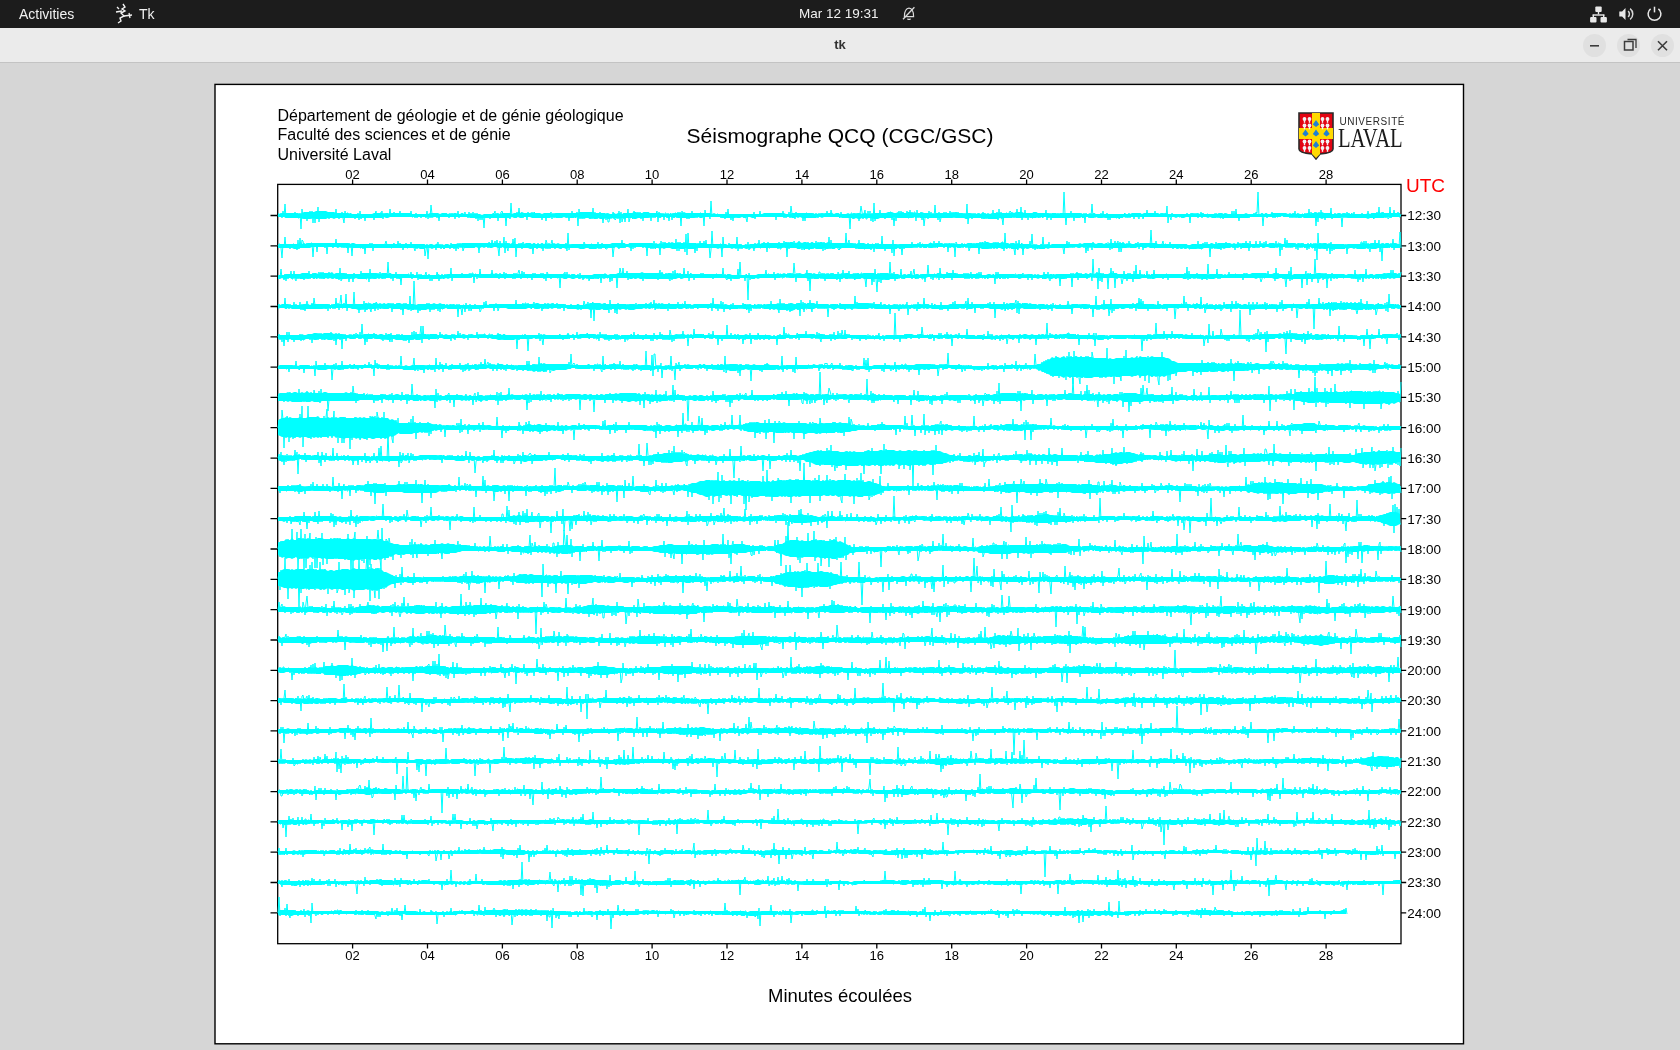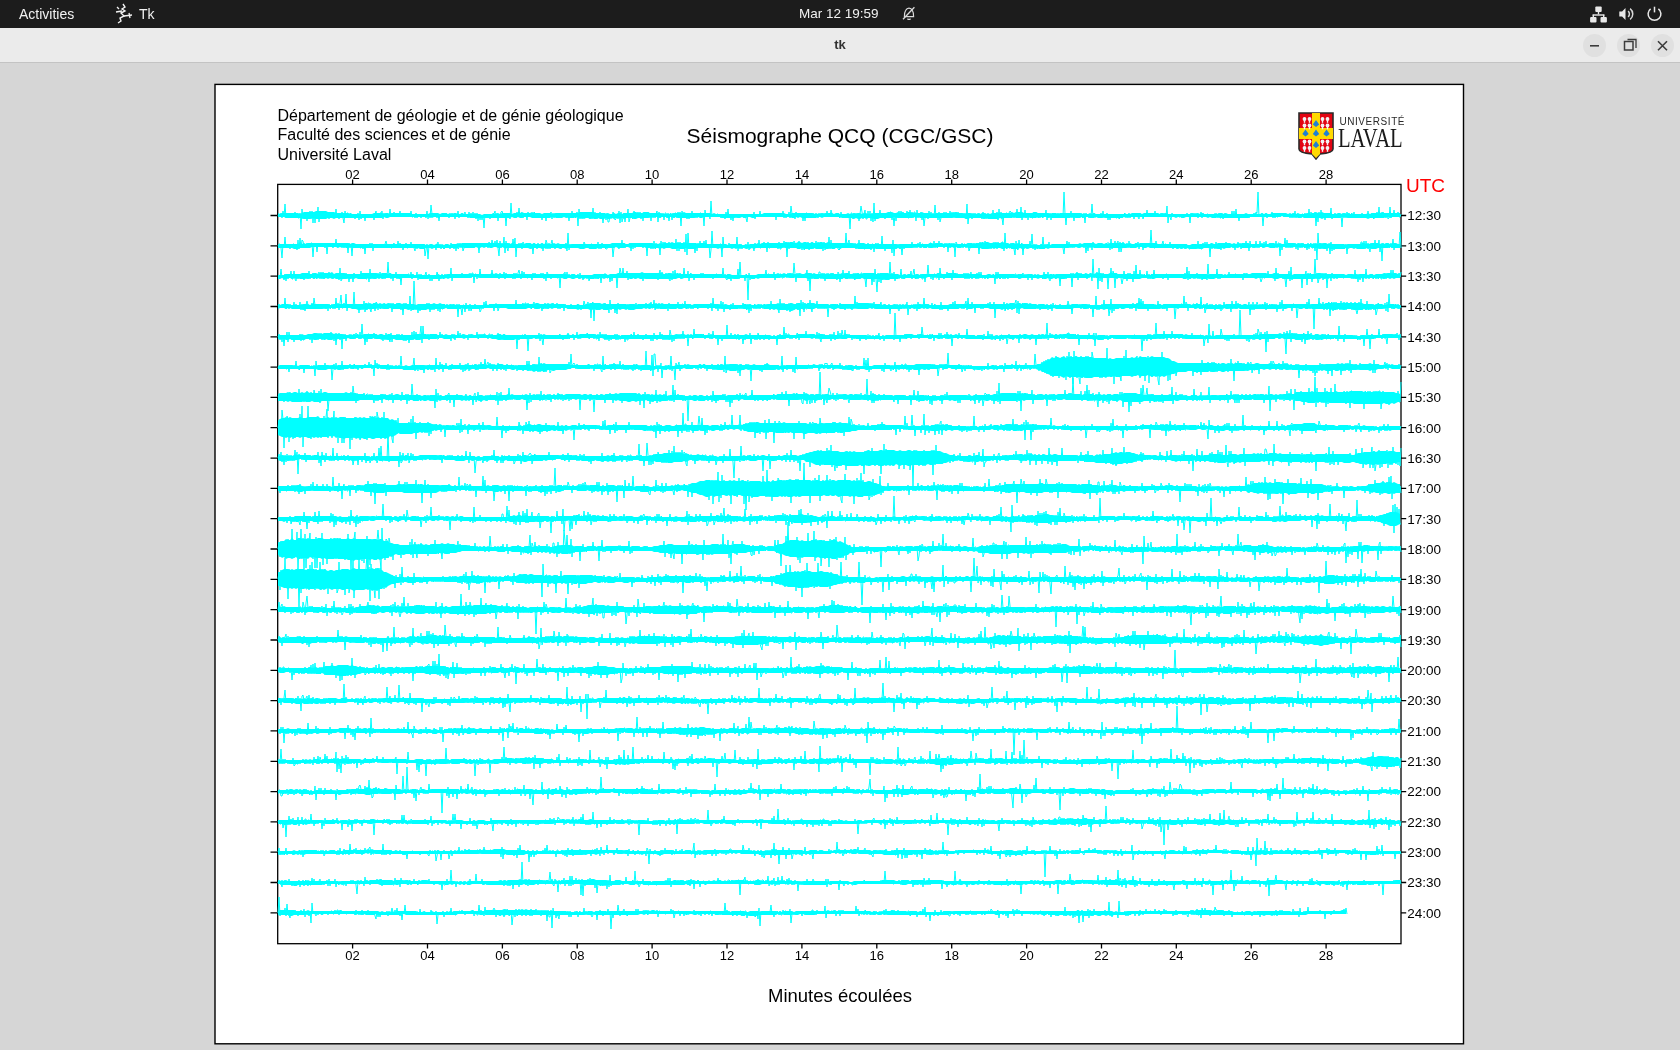--- a/index.html
+++ b/index.html
@@ -119,21 +119,21 @@
 <path d="M278 792l1 -2l1 0l1 6l1 0l1 -3l1 0l1 -3l1 4l1 -5l1 6l1 -5l1 4l1 -4l1 4l1 -4l1 5l1 -5l1 4l1 -5l1 4l1 -3l1 4l1 -4l1 6l1 -2l1 -5l1 4l1 -4l1 4l1 -3l1 4l1 1l1 -5l1 5l1 -4l1 3l1 -8l1 14l1 -10l1 4l1 -6l1 6l1 -6l1 6l1 -4l1 5l1 -7l1 6l1 -3l1 3l1 -3l1 2l1 -4l1 5l1 -4l1 4l1 -4l1 10l1 -11l1 2l1 4l1 -5l1 4l1 -3l1 -1l1 4l1 -4l1 4l1 -5l1 1l1 3l1 -4l1 6l1 -6l1 5l1 -5l1 5l1 0l1 -6l1 5l1 -7l1 -1l1 4l1 4l1 -3l1 3l1 -7l1 8l1 -7l1 7l1 -14l1 14l1 -5l1 9l1 -1l1 -9l1 6l1 -7l1 6l1 -4l1 -1l1 6l1 -5l1 5l1 -5l1 4l1 -5l1 5l1 1l1 -5l1 5l1 -5l1 5l1 -5l1 4l1 -3l1 10l1 -15l1 8l1 -3l1 -1l1 5l1 -4l1 4l1 -18l1 17l1 -4l1 5l1 -27l1 23l1 3l1 -3l1 0l1 4l1 -4l1 8l1 -9l1 12l1 -11l1 0l1 5l1 -6l1 -2l1 6l1 -3l1 3l1 -3l1 4l1 -4l1 4l1 -10l1 9l1 -4l1 4l1 -3l1 3l1 -4l1 4l1 -1l1 1l1 -4l1 4l1 -4l1 24l1 -24l1 4l1 -4l1 3l1 4l1 -9l1 11l1 -9l1 4l1 -3l1 7l1 -8l1 5l1 -5l1 10l1 -10l1 5l1 -1l1 -7l1 7l1 -4l1 4l1 -4l1 0l1 4l1 -9l1 9l1 0l1 -4l1 -2l1 8l1 -5l1 -1l1 7l1 -6l1 3l1 1l1 -5l1 5l1 -4l1 4l1 -5l1 8l1 -7l1 4l1 -4l1 4l1 -3l1 3l1 -4l1 4l1 -5l1 5l1 -4l1 3l1 -4l1 7l1 -6l1 4l1 -4l1 -1l1 5l1 -6l1 6l1 -4l1 4l1 -5l1 5l1 0l1 -4l1 0l1 4l1 -7l1 7l1 -5l1 0l1 4l1 -4l1 7l1 -7l1 5l1 -9l1 11l1 -2l1 -5l1 5l1 -4l1 9l1 -10l1 5l1 11l1 -15l1 4l1 -5l1 5l1 -4l1 4l1 -4l1 4l1 -12l1 13l1 -5l1 3l1 -3l1 0l1 9l1 -11l1 6l1 -4l1 3l1 2l1 -6l1 5l1 -6l1 5l1 -3l1 3l1 -7l1 4l1 7l1 -7l1 5l1 -5l1 8l1 -11l1 7l1 -5l1 6l1 -5l1 5l1 -6l1 4l1 -4l1 6l1 -6l1 5l1 -4l1 4l1 -4l1 4l1 -4l1 4l1 -5l1 5l1 -7l1 2l1 5l1 -5l1 0l1 4l1 0l1 -4l1 1l1 5l1 -5l1 4l1 -5l1 3l1 -15l1 15l1 -4l1 1l1 3l1 -3l1 4l1 -4l1 4l1 -4l1 3l1 -2l1 2l1 -4l1 5l1 -4l1 4l1 -4l1 7l1 -7l1 4l1 -4l1 5l1 -4l1 3l1 1l1 -4l1 3l1 -4l1 5l1 -5l1 5l1 0l1 -5l1 5l1 -5l1 -1l1 1l1 4l1 -4l1 5l1 -8l1 8l1 -6l1 6l1 -5l1 5l1 -4l1 4l1 -5l1 5l1 -6l1 5l1 -3l1 4l1 -4l1 4l1 0l1 -10l1 9l1 0l1 -4l1 5l1 -5l1 4l1 -4l1 4l1 -4l1 5l1 -5l1 4l1 -4l1 4l1 -4l1 4l1 -3l1 3l1 -3l1 4l1 -6l1 5l1 -3l1 5l1 -5l1 4l1 -7l1 7l1 -5l1 4l1 -4l1 8l1 -7l1 3l1 -4l1 4l1 -3l1 4l1 -4l1 4l1 -4l1 3l1 1l1 -4l1 3l1 -3l1 4l1 -4l1 3l1 -3l1 7l1 -6l1 4l1 -5l1 4l1 -10l1 10l1 -4l1 4l1 -4l1 6l1 -5l1 3l1 -3l1 -1l1 6l1 -8l1 6l1 -4l1 0l1 5l1 -5l1 4l1 -3l1 4l1 -6l1 5l1 -3l1 3l1 -5l1 5l1 1l1 -5l1 4l1 -5l1 5l1 -3l1 -1l1 3l1 -5l1 5l1 -10l1 10l1 -5l1 5l1 -3l1 3l1 -3l1 4l1 -9l1 15l1 -10l1 4l1 -5l1 4l1 -3l1 4l1 -4l1 7l1 -7l1 4l1 -4l1 3l1 0l1 -4l1 0l1 5l1 -5l1 4l1 -4l1 5l1 -10l1 9l1 -4l1 4l1 -4l1 5l1 0l1 -5l1 6l1 -5l1 3l1 -3l1 5l1 -5l1 4l1 -5l1 5l1 -5l1 4l1 -4l1 6l1 -6l1 4l1 1l1 -5l1 7l1 -7l1 4l1 0l1 -4l1 1l1 2l1 -3l1 4l1 -4l1 1l1 2l1 1l1 -4l1 5l1 -1l1 -4l1 4l1 0l1 -3l1 3l1 -4l1 5l1 -5l1 5l1 -5l1 7l1 -7l1 -2l1 6l1 -7l1 7l1 -4l1 4l1 -4l1 4l1 -4l1 5l1 -6l1 4l1 1l1 -7l1 7l1 -6l1 5l1 -3l1 4l1 -4l1 4l1 -3l1 4l1 -5l1 5l1 -5l1 1l1 4l1 0l1 -5l1 4l1 -3l1 3l1 -4l1 4l1 -6l1 -8l1 15l1 -5l1 7l1 -6l1 3l1 -3l1 4l1 -4l1 3l1 -3l1 4l1 -3l1 3l1 -8l1 16l1 -12l1 8l1 -8l1 3l1 1l1 -4l1 4l1 -5l1 8l1 -8l1 5l1 -9l1 12l1 -9l1 6l1 -5l1 8l1 -12l1 9l1 -5l1 6l1 -5l1 4l1 -1l1 -3l1 -3l1 -1l1 8l1 -4l1 5l1 -6l1 5l1 1l1 -6l1 5l1 -4l1 4l1 -5l1 5l1 -5l1 4l1 -5l1 6l1 -4l1 4l1 -5l1 0l1 9l1 -4l1 -5l1 5l1 -4l1 4l1 -3l1 -1l1 6l1 -7l1 5l1 4l1 -9l1 8l1 0l1 -3l1 -7l1 6l1 -2l1 4l1 -5l1 4l1 0l1 -5l1 5l1 -4l1 4l1 -4l1 -1l1 1l1 4l1 -4l1 0l1 11l1 -10l1 4l1 -5l1 5l1 -2l1 -4l1 7l1 -6l1 7l1 -7l1 3l1 -6l1 6l1 -19l1 19l1 -4l1 0l1 5l1 -5l1 4l1 -6l1 7l1 -8l1 8l1 -8l1 7l1 -4l1 0l1 4l1 -3l1 4l1 -5l1 5l1 -5l1 5l1 -4l1 -2l1 5l1 1l1 -5l1 4l1 0l1 -4l1 4l1 -5l1 10l1 10l1 -20l1 5l1 -6l1 6l1 -4l1 5l1 -10l1 6l1 13l1 -14l1 5l1 -5l1 8l1 -2l1 -6l1 4l1 -4l1 4l1 -4l1 4l1 -8l1 8l1 -15l1 15l1 -4l1 4l1 -4l1 4l1 -4l1 5l1 -4l1 4l1 -5l1 4l1 -3l1 3l1 -6l1 6l1 -3l1 4l1 -5l1 4l1 -3l1 5l1 -6l1 4l1 17l1 -20l1 0l1 6l1 -9l1 7l1 -1l1 -4l1 4l1 -4l1 4l1 -4l1 4l1 -5l1 5l1 -4l1 4l1 -4l1 4l1 -4l1 7l1 -7l1 4l1 -3l1 3l1 -3l1 -1l1 0l1 5l1 -6l1 5l1 -5l1 6l1 -4l1 3l1 -3l1 6l1 -7l1 5l1 -5l1 4l1 -3l1 5l1 -1l1 -5l1 10l1 -9l1 4l1 -3l1 3l1 -4l1 6l1 -6l1 4l1 2l1 -5l1 3l1 -3l1 2l1 -3l1 4l1 -4l1 4l1 -3l1 3l1 -3l1 3l1 -3l1 3l1 -4l1 4l1 -5l1 5l1 -6l1 6l1 -4l1 6l1 -5l1 2l1 -3l1 4l1 -4l1 3l1 -4l1 5l1 -4l1 3l1 4l1 -3l1 -1l1 -3l1 5l1 -1l1 -6l1 6l1 -5l1 4l1 -4l1 7l1 -7l1 8l1 -8l1 0l1 4l1 -7l1 11l1 -7l1 6l1 -6l1 4l1 -12l1 8l1 4l1 0l1 -6l1 6l1 -6l1 2l1 4l1 -4l1 -6l1 1l1 4l1 4l1 -3l1 4l1 -5l1 4l1 -3l1 4l1 -5l1 5l1 -4l1 5l1 -5l1 5l1 -5l1 6l1 -6l1 4l1 -4l1 3l1 3l1 -7l1 5l1 -5l1 5l1 -4l1 3l1 -3l1 3l1 -3l1 3l1 -4l1 4l1 0l1 0l1 -4l1 4l1 -4l1 4l1 -3l1 3l1 -3l1 2l1 -3l1 5l1 -4l1 3l1 -3l1 3l1 -11l1 12l1 -5l1 3l1 -3l1 4l1 -3l1 5l1 -5l1 2l1 1l1 -4l1 4l1 -4l1 4l1 -4l1 4l1 -4l1 4l1 -4l1 4l1 -4l1 8l1 -7l1 3l1 -3l1 4l1 -4l1 3l1 -3l1 4l1 -5l1 0l1 4l1 -3l1 3l1 -3l1 10l1 -11l1 12l1 -13l1 8l1 -6l1 3l1 -5l1 5l1 -9l1 10l1 -4l1 9l1 -9l1 4l1 -16l1 16l1 -6l1 5l1 -4l1 5l1 -4l1 3l1 -4l1 6l1 -5l1 4l1 -7l1 6l1 2l1 -5l1 4l1 -7l1 7l1 -4l1 8l1 -9l1 4l1 -4l1 1l1 4l1 -7l1 7l1 -6l1 6l1 -10l1 11l1 -6l1 5l1 -8l1 7l1 -3l1 -1l1 6l1 -5l1 3l1 0l1 -5l1 6l1 -5l1 5l1 -4l1 3l1 -3l1 5l1 -5l1 6l1 -5l1 2l1 1l1 -4l1 6l1 -5l1 3l1 -3l1 3l1 -4l1 4l1 1l1 -4l1 3l1 -1l1 -3l1 3l1 -3l1 4l1 -5l1 5l1 0l1 -6l1 5l1 -3l1 6l1 -5l1 3l1 -8l1 8l1 -4l1 4l1 -4l1 11l1 -12l1 1l1 3l1 -3l1 4l1 -3l1 3l1 -4l1 4l1 -4l1 5l1 -6l1 5l1 -7l1 6l1 -4l1 4l1 -4l1 5l1 -4l1 4l1 -7l1 8l1 -5l1 4l1 -4l1 4l1 0l1 -5l1 6l1 -5l1 4l1 -4"></path>
 <path d="M278 822l1 -2l1 4l1 0l1 -4l1 8l1 -4l1 -4l1 17l1 -17l1 5l1 -9l1 8l1 -5l1 5l1 -6l1 7l1 -4l1 3l1 0l1 -7l1 9l1 -6l1 4l1 -7l1 8l1 -1l1 -5l1 0l1 5l1 -4l1 0l1 3l1 -9l1 10l1 -4l1 6l1 -5l1 2l1 -3l1 4l1 -4l1 3l1 -3l1 9l1 -9l1 6l1 -8l1 6l1 -3l1 3l1 -4l1 4l1 -3l1 3l1 -5l1 5l1 -3l1 2l1 -5l1 6l1 -3l1 2l1 -3l1 10l1 -10l1 4l1 -3l1 3l1 -4l1 7l1 -8l1 6l1 -5l1 11l1 -11l1 4l1 -5l1 5l1 -5l1 4l1 -3l1 4l1 -4l1 6l1 -6l1 0l1 0l1 3l1 -3l1 4l1 -4l1 4l1 -5l1 4l1 -3l1 15l1 -15l1 3l1 -3l1 0l1 3l1 -3l1 3l1 -3l1 4l1 -5l1 1l1 3l1 -4l1 5l1 -5l1 6l1 -5l1 4l1 -4l1 3l1 -3l1 3l1 1l1 -4l1 4l1 -3l1 2l1 -8l1 9l1 -9l1 8l1 -3l1 4l1 0l1 -4l1 4l1 -5l1 1l1 4l1 -3l1 3l1 -4l1 3l1 1l1 -4l1 4l1 -3l1 3l1 -3l1 3l1 -5l1 4l1 -2l1 4l1 -5l1 3l1 -7l1 10l1 -6l1 4l1 -4l1 3l1 -3l1 5l1 -5l1 3l1 -2l1 2l1 -3l1 3l1 -3l1 3l1 -2l1 3l1 -4l1 6l1 -6l1 4l1 -10l1 10l1 -10l1 9l1 1l1 -4l1 4l1 -4l1 9l1 -8l1 3l1 -3l1 2l1 -2l1 4l1 -4l1 3l1 -6l1 6l1 -3l1 5l1 -6l1 6l1 -5l1 8l1 -5l1 -3l1 3l1 -4l1 3l1 -3l1 4l1 1l1 -4l1 4l1 -1l1 -3l1 3l1 -6l1 6l1 7l1 -11l1 3l1 -3l1 4l1 0l1 -4l1 4l1 -4l1 5l1 -5l1 3l1 -2l1 3l1 -4l1 6l1 -6l1 3l1 -4l1 6l1 -5l1 4l1 -4l1 7l1 -7l1 3l1 0l1 -3l1 4l1 -4l1 5l1 -1l1 -4l1 4l1 -4l1 6l1 -6l1 3l1 -3l1 3l1 -3l1 4l1 -4l1 5l1 -5l1 5l1 -5l1 4l1 -3l1 3l1 -4l1 3l1 -3l1 0l1 3l1 -3l1 3l1 -5l1 5l1 -4l1 5l1 -6l1 7l1 -5l1 3l1 -6l1 2l1 0l1 4l1 -3l1 -1l1 6l1 -5l1 4l1 -5l1 4l1 -4l1 5l1 -4l1 3l1 -6l1 9l1 -6l1 3l1 -3l1 4l1 -5l1 4l1 -6l1 7l1 -10l1 10l1 -4l1 5l1 -5l1 5l1 -5l1 4l1 -5l1 5l1 -12l1 12l1 0l1 -4l1 8l1 -8l1 4l1 -4l1 7l1 -7l1 4l1 -3l1 3l1 -4l1 5l1 -5l1 4l1 -7l1 7l1 -3l1 2l1 -4l1 4l1 -3l1 4l1 -4l1 3l1 -3l1 4l1 -5l1 4l1 -2l1 2l1 -3l1 3l1 -4l1 6l1 -6l1 5l1 -4l1 3l1 -3l1 4l1 -4l1 4l1 -3l1 14l1 -15l1 3l1 -2l1 3l1 -4l1 4l1 -4l1 4l1 -6l1 6l1 -3l1 3l1 -3l1 4l1 -4l1 4l1 -5l1 5l1 -4l1 -1l1 6l1 -5l1 3l1 -3l1 3l1 -3l1 5l1 -6l1 4l1 -6l1 7l1 -5l1 4l1 -4l1 5l1 -6l1 1l1 14l1 -15l1 4l1 -5l1 6l1 -5l1 5l1 -4l1 3l1 1l1 -4l1 4l1 -4l1 4l1 -6l1 6l1 -5l1 4l1 -5l1 1l1 5l1 -5l1 5l1 -4l1 3l1 -3l1 3l1 -3l1 4l1 -4l1 3l1 -13l1 14l1 -3l1 5l1 -2l1 -3l1 2l1 -2l1 3l1 -4l1 4l1 -4l1 3l1 1l1 -5l1 4l1 -7l1 7l1 -3l1 3l1 -2l1 3l1 -4l1 4l1 -4l1 5l1 -5l1 6l1 -6l1 3l1 -4l1 4l1 0l1 -3l1 3l1 0l1 -3l1 3l1 -3l1 3l1 -3l1 3l1 -3l1 3l1 -3l1 4l1 -4l1 3l1 -4l1 7l1 -6l1 3l1 -4l1 10l1 -9l1 3l1 -3l1 3l1 -3l1 3l1 -3l1 4l1 -3l1 3l1 -6l1 6l1 -8l1 8l1 -4l1 4l1 -15l1 14l1 -2l1 3l1 -4l1 4l1 -5l1 6l1 -4l1 3l1 -6l1 6l1 -4l1 4l1 0l1 -4l1 6l1 -6l1 3l1 -3l1 4l1 -4l1 4l1 -5l1 0l1 6l1 -5l1 4l1 -4l1 7l1 -7l1 4l1 -3l1 4l1 -4l1 6l1 -7l1 5l1 -5l1 5l1 -5l1 6l1 -6l1 0l1 6l1 -7l1 0l1 5l1 -3l1 3l1 -4l1 6l1 -5l1 5l1 -6l1 4l1 -3l1 0l1 3l1 -3l1 3l1 -5l1 5l1 -4l1 4l1 -3l1 3l1 -3l1 3l1 -3l1 3l1 -3l1 3l1 -3l1 3l1 -3l1 3l1 -5l1 5l1 -3l1 13l1 -13l1 2l1 -3l1 4l1 -3l1 3l1 -4l1 1l1 2l1 -3l1 3l1 -3l1 1l1 4l1 -6l1 -1l1 5l1 -3l1 3l1 -3l1 3l1 -3l1 5l1 -5l1 3l1 -4l1 10l1 -9l1 5l1 -5l1 3l1 -5l1 6l1 -5l1 7l1 -6l1 0l1 4l1 -7l1 4l1 3l1 -4l1 4l1 -4l1 4l1 1l1 -4l1 3l1 -4l1 4l1 -4l1 3l1 -3l1 3l1 -2l1 3l1 -5l1 5l1 -4l1 3l1 -3l1 3l1 -3l1 -1l1 4l1 -3l1 4l1 -4l1 3l1 -3l1 0l1 6l1 -11l1 9l1 -4l1 3l1 -3l1 3l1 -10l1 11l1 -4l1 3l1 -3l1 3l1 -5l1 5l1 -3l1 4l1 -4l1 15l1 -15l1 4l1 -6l1 7l1 -6l1 6l1 -6l1 5l1 -3l1 6l1 -7l1 -1l1 5l1 0l1 -4l1 3l1 -3l1 4l1 -7l1 7l1 -4l1 5l1 -1l1 -3l1 3l1 -4l1 5l1 -5l1 4l1 2l1 -8l1 6l1 -4l1 7l1 -8l1 7l1 -6l1 0l1 4l1 -4l1 4l1 -4l1 4l1 -4l1 4l1 -3l1 0l1 3l1 -3l1 3l1 7l1 -11l1 4l1 -6l1 6l1 -4l1 3l1 -3l1 4l1 -3l1 0l1 3l1 -3l1 2l1 -3l1 6l1 -5l1 3l1 -3l1 -1l1 4l1 -4l1 4l1 -6l1 5l1 -2l1 3l1 2l1 -6l1 5l1 -4l1 5l1 -6l1 7l1 -10l1 3l1 4l1 -4l1 4l1 -3l1 -1l1 5l1 -5l1 5l1 -6l1 5l1 -4l1 4l1 -4l1 4l1 -5l1 5l1 -4l1 5l1 -5l1 5l1 -7l1 6l1 0l1 -4l1 -3l1 0l1 8l1 -7l1 7l1 -7l1 7l1 -6l1 5l1 -5l1 5l1 -6l1 2l1 4l1 0l1 -4l1 6l1 -7l1 5l1 -6l1 9l1 -7l1 6l1 -1l1 -10l1 4l1 6l1 -7l1 6l1 -5l1 8l1 -7l1 12l1 -13l1 5l1 -7l1 7l1 -4l1 4l1 -4l1 4l1 3l1 -8l1 4l1 0l1 -3l1 4l1 -18l1 17l1 -3l1 3l1 -4l1 5l1 -1l1 -4l1 4l1 -4l1 5l1 -4l1 0l1 3l1 0l1 -6l1 6l1 -6l1 6l1 -3l1 4l1 -6l1 5l1 -4l1 6l1 -5l1 3l1 -5l1 5l1 -2l1 2l1 -3l1 3l1 -3l1 4l1 -4l1 9l1 -3l1 -5l1 3l1 -4l1 3l1 1l1 -7l1 6l1 -4l1 5l1 -6l1 7l1 -4l1 5l1 -6l1 -1l1 8l1 -10l1 15l1 -7l1 -5l1 25l1 -25l1 4l1 -4l1 10l1 -6l1 -5l1 6l1 -5l1 5l1 -5l1 4l1 -4l1 4l1 -6l1 2l1 5l1 -5l1 7l1 -7l1 4l1 -5l1 5l1 0l1 -7l1 6l1 -2l1 3l1 -4l1 4l1 -3l1 -3l1 6l1 -5l1 6l1 -6l1 4l1 -3l1 0l1 4l1 -6l1 8l1 -7l1 5l1 -5l1 5l1 -10l1 10l1 -4l1 4l1 -5l1 6l1 -5l1 5l1 -5l1 6l1 -13l1 12l1 -5l1 4l1 -14l1 14l1 -3l1 3l1 -4l1 -4l1 8l1 -4l1 4l1 -4l1 0l1 5l1 2l1 -7l1 7l1 -7l1 0l1 4l1 -7l1 7l1 -4l1 3l1 -5l1 5l1 -3l1 6l1 -6l1 4l1 -4l1 4l1 -4l1 4l1 -5l1 5l1 -5l1 6l1 -5l1 0l1 6l1 -7l1 4l1 -4l1 4l1 0l1 -9l1 11l1 -5l1 3l1 -3l1 3l1 -6l1 7l1 -5l1 4l1 0l1 -3l1 6l1 -6l1 3l1 -3l1 3l1 -3l1 3l1 -3l1 3l1 -3l1 4l1 -4l1 3l1 -3l1 7l1 -6l1 5l1 -14l1 12l1 -4l1 3l1 -3l1 3l1 -3l1 6l1 -6l1 3l1 -5l1 5l1 -3l1 4l1 -6l1 6l1 -12l1 12l1 -4l1 3l1 -3l1 3l1 -5l1 1l1 4l1 0l1 1l1 -4l1 3l1 -5l1 5l1 -3l1 4l1 -4l1 4l1 -10l1 12l1 -6l1 4l1 -4l1 4l1 -3l1 0l1 2l1 -4l1 1l1 4l1 -4l1 5l1 -5l1 3l1 -2l1 3l1 -3l1 3l1 -5l1 5l1 -4l1 1l1 3l1 -3l1 3l1 -3l1 3l1 -4l1 5l1 -6l1 5l1 0l1 1l1 -5l1 4l1 -14l1 18l1 -8l1 5l1 -6l1 10l1 -11l1 9l1 -7l1 4l1 -5l1 5l1 -6l1 7l1 -5l1 4l1 0l1 -7l1 8l1 -5l1 10l1 -11l1 8l1 -7l1 5l1 -5l1 6l1 -5l1 2l1 1l1 -4l1 6l1 -5"></path>
 <path d="M278 852l1 -4l1 7l1 -4l1 3l1 -3l1 4l1 -1l1 -6l1 7l1 -4l1 3l1 -3l1 3l1 -3l1 4l1 -4l1 3l1 -3l1 3l1 -3l1 0l1 -1l1 5l1 -5l1 7l1 -6l1 2l1 -2l1 3l1 -3l1 2l1 -3l1 4l1 -3l1 2l1 -2l1 2l1 -3l1 4l1 -3l1 0l1 3l1 -4l1 4l1 -4l1 6l1 -2l1 -4l1 4l1 -3l1 3l1 -3l1 3l1 -3l1 3l1 -4l1 3l1 -2l1 4l1 -5l1 5l1 -7l1 6l1 -3l1 4l1 -6l1 5l1 0l1 -3l1 -1l1 5l1 -11l1 9l1 -3l1 4l1 -5l1 4l1 -5l1 6l1 -3l1 2l1 -3l1 0l1 5l1 -5l1 3l1 -5l1 5l1 -2l1 2l1 -5l1 -1l1 8l1 -5l1 4l1 0l1 -4l1 4l1 -4l1 3l1 -3l1 4l1 -3l1 4l1 -11l1 11l1 -5l1 5l1 -4l1 3l1 -3l1 4l1 -5l1 4l1 -3l1 3l1 -3l1 0l1 3l1 -3l1 3l1 -4l1 4l1 -3l1 4l1 -4l1 4l1 -3l1 7l1 -8l1 3l1 -3l1 3l1 -3l1 0l1 2l1 -2l1 3l1 -3l1 3l1 -3l1 4l1 -4l1 3l1 -3l1 3l1 -3l1 3l1 -3l1 4l1 1l1 -6l1 4l1 -3l1 0l1 3l1 -4l1 11l1 -5l1 -6l1 4l1 -3l1 9l1 -9l1 2l1 -3l1 4l1 -3l1 3l1 -3l1 8l1 -5l1 -4l1 6l1 -5l1 2l1 -3l1 4l1 -3l1 3l1 -7l1 7l1 -3l1 3l1 -3l1 2l1 -4l1 4l1 -3l1 4l1 -5l1 5l1 -4l1 4l1 -4l1 4l1 -4l1 3l1 -3l1 0l1 4l1 -5l1 5l1 -4l1 4l1 -7l1 6l1 -3l1 3l1 -3l1 4l1 -4l1 0l1 4l1 -4l1 4l1 -5l1 4l1 -4l1 5l1 -4l1 -1l1 8l1 -10l1 12l1 -9l1 4l1 -3l1 4l1 -5l1 5l1 -4l1 -1l1 4l1 -3l1 5l1 -5l1 -1l1 8l1 -10l1 7l1 -10l1 9l1 -4l1 5l1 -5l1 4l1 -3l1 3l1 -4l1 12l1 -11l1 6l1 -3l1 -4l1 7l1 -5l1 3l1 -5l1 4l1 -3l1 3l1 -3l1 3l1 -4l1 4l1 -6l1 6l1 -9l1 8l1 -2l1 3l1 -3l1 3l1 -4l1 4l1 -3l1 6l1 -7l1 0l1 4l1 -3l1 3l1 -4l1 5l1 -5l1 6l1 -6l1 7l1 -9l1 7l1 -4l1 4l1 -6l1 7l1 -5l1 3l1 -4l1 4l1 -3l1 4l1 -6l1 5l1 -4l1 5l1 -5l1 5l1 -5l1 4l1 -4l1 4l1 -3l1 5l1 -6l1 0l1 4l1 -5l1 5l1 -6l1 6l1 -4l1 6l1 -9l1 6l1 -3l1 5l1 -5l1 3l1 -8l1 9l1 -4l1 3l1 -3l1 3l1 -3l1 5l1 -5l1 3l1 -5l1 6l1 -3l1 3l1 -3l1 3l1 -4l1 4l1 -4l1 4l1 -4l1 6l1 -7l1 5l1 -3l1 3l1 -4l1 1l1 4l1 -4l1 3l1 -4l1 4l1 0l1 -3l1 3l1 -3l1 3l1 -3l1 5l1 -8l1 2l1 14l1 -15l1 5l1 -3l1 3l1 0l1 -4l1 4l1 -3l1 3l1 -3l1 5l1 -6l1 4l1 -4l1 4l1 -6l1 6l1 -4l1 4l1 -4l1 4l1 -3l1 4l1 -5l1 4l1 0l1 -5l1 5l1 -3l1 3l1 -4l1 4l1 -5l1 5l1 -3l1 3l1 -4l1 4l1 -3l1 2l1 -3l1 4l1 0l1 -4l1 -7l1 15l1 -7l1 4l1 -5l1 4l1 0l1 -3l1 3l1 -3l1 3l1 -3l1 4l1 -4l1 3l1 -4l1 4l1 -4l1 6l1 -2l1 -3l1 -2l1 7l1 -6l1 4l1 -4l1 3l1 -3l1 3l1 -3l1 4l1 -4l1 5l1 -5l1 3l1 -3l1 -1l1 0l1 5l1 -4l1 3l1 -3l1 3l1 -3l1 3l1 -3l1 3l1 0l1 1l1 -9l1 5l1 3l1 -3l1 1l1 2l1 -5l1 6l1 -4l1 4l1 -3l1 2l1 3l1 -5l1 3l1 -4l1 4l1 1l1 -5l1 7l1 -6l1 7l1 -3l1 -4l1 3l1 -4l1 4l1 -4l1 8l1 -9l1 6l1 -12l1 13l1 -7l1 6l1 -5l1 14l1 -13l1 -1l1 4l1 -7l1 8l1 -5l1 9l1 -9l1 5l1 -7l1 6l1 -4l1 9l1 -4l1 -5l1 4l1 -4l1 4l1 -4l1 4l1 -4l1 1l1 5l1 -5l1 3l1 -7l1 8l1 -4l1 3l1 -3l1 4l1 -5l1 4l1 5l1 -9l1 3l1 -3l1 4l1 -3l1 3l1 -4l1 3l1 -2l1 0l1 3l1 -3l1 3l1 -3l1 2l1 -4l1 5l1 -4l1 3l1 -2l1 2l1 -3l1 4l1 -12l1 11l1 -4l1 4l1 -3l1 3l1 3l1 -2l1 -5l1 5l1 -1l1 -3l1 3l1 0l1 -4l1 4l1 -3l1 3l1 0l1 -3l1 3l1 -6l1 7l1 -4l1 4l1 -4l1 3l1 -3l1 -2l1 6l1 -4l1 4l1 -4l1 1l1 3l1 1l1 2l1 -7l1 4l1 -4l1 4l1 -4l1 4l1 -4l1 4l1 -4l1 4l1 -3l1 4l1 -6l1 6l1 -4l1 4l1 -4l1 4l1 -5l1 5l1 -4l1 4l1 0l1 -7l1 10l1 -8l1 4l1 -4l1 9l1 -5l1 -6l1 10l1 -7l1 7l1 -7l1 3l1 -3l1 3l1 -4l1 4l1 -4l1 5l1 -5l1 7l1 -6l1 -1l1 4l1 -3l1 8l1 -9l1 4l1 -6l1 2l1 5l1 -4l1 4l1 -6l1 6l1 -5l1 4l1 0l1 -3l1 3l1 -3l1 4l1 -5l1 4l1 -4l1 4l1 -12l1 12l1 0l1 -4l1 6l1 -6l1 3l1 -2l1 3l1 -3l1 3l1 -3l1 2l1 -3l1 3l1 2l1 -4l1 2l1 -3l1 3l1 -3l1 4l1 -4l1 3l1 -3l1 3l1 -3l1 3l1 -3l1 3l1 -3l1 0l1 3l1 -2l1 4l1 -4l1 -1l1 4l1 -4l1 3l1 -2l1 4l1 -7l1 5l1 -3l1 0l1 0l1 3l1 -7l1 9l1 -4l1 3l1 -3l1 3l1 -3l1 5l1 -5l1 8l1 -9l1 4l1 -3l1 0l1 0l1 6l1 -1l1 -6l1 5l1 2l1 -2l1 -4l1 4l1 -4l1 3l1 2l1 -5l1 0l1 0l1 4l1 -4l1 5l1 -6l1 4l1 -3l1 4l1 -9l1 7l1 1l1 -3l1 3l1 -4l1 4l1 -4l1 5l1 -4l1 3l1 -3l1 3l1 -3l1 3l1 -4l1 4l1 -4l1 27l1 -26l1 2l1 -2l1 2l1 -7l1 7l1 -3l1 4l1 -3l1 5l1 -6l1 9l1 -8l1 2l1 -4l1 5l1 -3l1 3l1 -4l1 4l1 -1l1 -3l1 4l1 -3l1 2l1 -2l1 3l1 -4l1 3l1 -3l1 1l1 3l1 -4l1 4l1 -6l1 5l1 -2l1 3l1 1l1 -5l1 3l1 -3l1 3l1 -5l1 5l1 -3l1 3l1 -4l1 4l1 -5l1 5l1 -3l1 4l1 -4l1 3l1 -3l1 4l1 -3l1 4l1 -4l1 4l1 -4l1 2l1 -3l1 4l1 -4l1 3l1 -3l1 6l1 -6l1 4l1 -3l1 5l1 -5l1 3l1 -5l1 7l1 -5l1 3l1 -3l1 0l1 3l1 -3l1 3l1 -2l1 2l1 -9l1 15l1 -6l1 0l1 0l1 -2l1 3l1 -5l1 4l1 -2l1 2l1 -3l1 4l1 -4l1 0l1 3l1 0l1 -3l1 2l1 -2l1 3l1 2l1 -5l1 3l1 -3l1 3l1 -3l1 3l1 -3l1 0l1 4l1 -4l1 3l1 5l1 -9l1 4l1 -3l1 2l1 -2l1 0l1 3l1 -3l1 3l1 -3l1 2l1 -2l1 3l1 -4l1 4l1 -3l1 3l1 0l1 -8l1 8l1 -7l1 7l1 -3l1 3l1 -3l1 3l1 0l1 -4l1 1l1 -1l1 5l1 -6l1 5l1 -3l1 5l1 -6l1 3l1 -4l1 5l1 -3l1 3l1 0l1 -5l1 4l1 -3l1 3l1 -2l1 2l1 -4l1 4l1 -8l1 8l1 -3l1 3l1 -3l1 3l1 -3l1 4l1 -5l1 5l1 -5l1 5l1 -4l1 3l1 -2l1 2l1 -3l1 4l1 -4l1 4l1 -3l1 3l1 -4l1 4l1 -3l1 0l1 4l1 -3l1 2l1 0l1 -3l1 4l1 -8l1 8l1 -4l1 9l1 -6l1 -7l1 7l1 -3l1 15l1 -28l1 17l1 -5l1 4l1 -6l1 6l1 -4l1 4l1 -13l1 13l1 -6l1 6l1 -3l1 4l1 -7l1 7l1 -5l1 4l1 -4l1 4l1 -4l1 4l1 -3l1 3l1 -4l1 0l1 3l1 -2l1 3l1 -4l1 3l1 -5l1 6l1 -4l1 4l1 1l1 -4l1 3l1 -6l1 6l1 0l1 -3l1 2l1 -2l1 4l1 -4l1 3l1 -3l1 3l1 -4l1 4l1 -3l1 4l1 -4l1 3l1 -3l1 2l1 1l1 -4l1 4l1 -3l1 3l1 -6l1 7l1 -4l1 8l1 -8l1 2l1 -3l1 3l1 -5l1 7l1 -6l1 4l1 -2l1 2l1 -3l1 3l1 -5l1 8l1 -6l1 4l1 -4l1 3l1 -3l1 3l1 -3l1 3l1 -3l1 4l1 -3l1 4l1 -4l1 3l1 -3l1 4l1 -6l1 5l1 -6l1 5l1 -3l1 4l1 -3l1 0l1 9l1 -9l1 2l1 1l1 -3l1 9l1 -9l1 4l1 -4l1 3l1 -2l1 3l1 -4l1 4l1 -4l1 3l1 -8l1 9l1 -6l1 5l1 0l1 -9l1 11l1 -5l1 3l1 -3l1 3l1 -3l1 2l1 -2l1 3l1 -3l1 3l1 -3l1 8l1 -7l1 2l1 -3l1 2l1 -2l1 3"></path>
 <path d="M278 883l1 -3l1 4l1 0l1 3l1 -6l1 3l1 -4l1 4l1 -3l1 4l1 -6l1 5l1 -2l1 4l1 -5l1 4l1 -4l1 5l1 -5l1 4l1 -5l1 7l1 -6l1 4l1 -5l1 6l1 -5l1 -1l1 4l1 2l1 -4l1 3l1 0l1 -7l1 7l1 -6l1 6l1 -4l1 3l1 0l1 -3l1 -2l1 6l1 -1l1 -3l1 4l1 -4l1 3l1 -4l1 6l1 -7l1 7l1 -5l1 3l1 -3l1 3l1 -5l1 8l1 -6l1 3l1 1l1 -4l1 3l1 -3l1 4l1 0l1 -4l1 5l1 -5l1 3l1 -3l1 3l1 -4l1 4l1 -4l1 4l1 -3l1 4l1 9l1 -13l1 3l1 0l1 -4l1 4l1 -3l1 5l1 -9l1 7l1 -4l1 3l1 -2l1 4l1 -5l1 4l1 -3l1 3l1 -4l1 4l1 -5l1 5l1 -4l1 3l1 -4l1 7l1 -5l1 3l1 -3l1 3l1 -3l1 0l1 3l1 -3l1 4l1 -4l1 4l1 0l1 -7l1 6l1 -4l1 4l1 -4l1 7l1 -9l1 6l1 -4l1 4l1 -4l1 4l1 -3l1 4l1 -4l1 -1l1 5l1 -4l1 3l1 -5l1 5l1 -3l1 3l1 1l1 -5l1 3l1 -2l1 3l1 -3l1 2l1 -3l1 3l1 -3l1 3l1 -4l1 5l1 -3l1 3l1 -3l1 4l1 -4l1 3l1 -3l1 3l1 -2l1 2l1 -3l1 9l1 -9l1 4l1 0l1 -1l1 -5l1 5l1 -2l1 2l1 -14l1 14l1 -2l1 2l1 -3l1 6l1 -6l1 3l1 -2l1 2l1 -3l1 3l1 -2l1 3l1 -4l1 3l1 -2l1 3l1 -4l1 -2l1 5l1 -3l1 3l1 -2l1 2l1 -10l1 10l1 -3l1 3l1 -3l1 3l1 -5l1 6l1 -4l1 3l1 -2l1 3l1 -4l1 4l1 -4l1 4l1 -4l1 4l1 -4l1 4l1 -4l1 4l1 -3l1 -1l1 4l1 -5l1 5l1 -4l1 5l1 -6l1 5l1 -4l1 4l1 -5l1 6l1 -5l1 -1l1 9l1 -8l1 4l1 -4l1 4l1 -5l1 7l1 -7l1 5l1 -23l1 22l1 -4l1 0l1 5l1 -4l1 5l1 -7l1 6l1 -4l1 3l1 -3l1 3l1 -4l1 4l1 -4l1 5l1 -5l1 0l1 4l1 -4l1 4l1 -4l1 4l1 0l1 -4l1 3l1 -2l1 -9l1 11l1 -4l1 6l1 1l1 -7l1 5l1 -3l1 11l1 -12l1 4l1 0l1 -4l1 4l1 -6l1 8l1 -6l1 4l1 -4l1 6l1 -10l1 10l1 -10l1 9l1 -5l1 4l1 -6l1 6l1 -4l1 0l1 0l1 15l1 -16l1 17l1 -16l1 6l1 -6l1 5l1 -6l1 5l1 -6l1 6l1 -5l1 6l1 -5l1 8l1 -8l1 13l1 -9l1 -4l1 6l1 -1l1 -5l1 6l1 -6l1 6l1 -6l1 9l1 -9l1 7l1 -12l1 11l1 -5l1 3l1 -3l1 4l1 -5l1 5l1 -4l1 3l1 -3l1 3l1 -3l1 4l1 -4l1 3l1 -7l1 7l1 -3l1 3l1 -3l1 3l1 -3l1 -1l1 5l1 -14l1 13l1 -3l1 0l1 6l1 -2l1 -4l1 3l1 -5l1 6l1 -3l1 3l1 -4l1 4l1 0l1 -3l1 0l1 3l1 -4l1 4l1 -4l1 4l1 0l1 -4l1 4l1 -4l1 3l1 -3l1 4l1 -3l1 3l1 -4l1 4l1 -7l1 7l1 -7l1 9l1 -6l1 4l1 -4l1 3l1 -3l1 3l1 -4l1 4l1 1l1 -5l1 4l1 -4l1 4l1 0l1 -3l1 0l1 4l1 -4l1 5l1 -7l1 5l1 -4l1 9l1 -8l1 3l1 -3l1 -1l1 1l1 6l1 -6l1 3l1 -3l1 0l1 4l1 -1l1 0l1 -3l1 0l1 0l1 3l1 -3l1 3l1 -3l1 3l1 -3l1 3l1 -6l1 5l1 -3l1 4l1 -3l1 2l1 -2l1 0l1 0l1 3l1 -4l1 0l1 1l1 2l1 -3l1 4l1 -4l1 4l1 -4l1 4l1 -4l1 0l1 15l1 -15l1 3l1 -3l1 0l1 -3l1 7l1 -4l1 4l1 0l1 -3l1 0l1 3l1 -3l1 0l1 4l1 -4l1 4l1 -6l1 5l1 -3l1 3l1 -4l1 0l1 1l1 3l1 -4l1 4l1 -8l1 10l1 -2l1 -3l1 3l1 -3l1 -3l1 8l1 -5l1 4l1 -8l1 8l1 -5l1 4l1 -8l1 8l1 -4l1 4l1 0l1 -5l1 5l1 -6l1 6l1 -4l1 5l1 -4l1 3l1 -4l1 4l1 -3l1 10l1 -10l1 3l1 -3l1 4l1 -4l1 4l1 -4l1 4l1 -6l1 5l1 -2l1 3l1 -4l1 3l1 -5l1 2l1 1l1 3l1 -3l1 2l1 -2l1 3l1 -4l1 4l1 -4l1 3l1 0l1 -5l1 8l1 -8l1 5l1 -2l1 3l1 -4l1 3l1 -3l1 3l1 -2l1 2l1 -3l1 9l1 -10l1 4l1 -3l1 3l1 2l1 -5l1 3l1 -3l1 4l1 -3l1 2l1 -2l1 3l1 0l1 -3l1 2l1 -2l1 2l1 -3l1 3l1 -3l1 3l1 -3l1 3l1 -4l1 1l1 3l1 -3l1 3l1 -1l1 -2l1 3l1 -3l1 3l1 -3l1 2l1 -2l1 3l1 -3l1 3l1 -3l1 0l1 2l1 -3l1 3l1 -12l1 12l1 -2l1 -1l1 3l1 -3l1 3l1 -2l1 3l1 0l1 -3l1 2l1 -2l1 3l1 -4l1 4l1 0l1 -4l1 4l1 -3l1 4l1 -5l1 4l1 -4l1 4l1 -3l1 3l1 -4l1 7l1 -7l1 5l1 -5l1 5l1 -4l1 3l1 -3l1 4l1 -5l1 7l1 -9l1 3l1 4l1 -5l1 5l1 -7l1 7l1 -5l1 4l1 -3l1 3l1 -3l1 3l1 -4l1 4l1 -4l1 4l1 -3l1 8l1 -8l1 0l1 3l1 -3l1 6l1 -6l1 4l1 -4l1 3l1 -3l1 4l1 0l1 -14l1 13l1 -3l1 3l1 0l1 -5l1 5l1 -3l1 3l1 -3l1 3l1 -3l1 6l1 -6l1 4l1 -3l1 2l1 -3l1 3l1 -3l1 3l1 -2l1 -1l1 3l1 -4l1 4l1 -3l1 3l1 -3l1 4l1 -4l1 3l1 -3l1 4l1 -5l1 4l1 -3l1 3l1 -3l1 3l1 1l1 -3l1 2l1 -3l1 4l1 -3l1 3l1 0l1 -3l1 2l1 -3l1 4l1 -6l1 7l1 -5l1 4l1 -3l1 2l1 -2l1 3l1 -4l1 0l1 4l1 -4l1 3l1 -2l1 12l1 -12l1 2l1 -3l1 3l1 -3l1 1l1 2l1 -3l1 3l1 -4l1 4l1 -3l1 4l1 -5l1 4l1 -3l1 2l1 -2l1 4l1 -4l1 3l1 -4l1 6l1 -5l1 3l1 -3l1 4l1 -4l1 7l1 -7l1 3l1 -3l1 4l1 -4l1 3l1 -4l1 14l1 -14l1 4l1 -4l1 5l1 -4l1 3l1 -4l1 4l1 -3l1 -1l1 4l1 -10l1 7l1 4l1 -5l1 5l1 -4l1 3l1 -3l1 2l1 -2l1 2l1 1l1 -4l1 0l1 4l1 -4l1 4l1 -3l1 -1l1 4l1 -3l1 3l1 -4l1 5l1 -5l1 4l1 -3l1 3l1 -9l1 10l1 -5l1 4l1 -4l1 4l1 -4l1 5l1 -8l1 10l1 -7l1 5l1 -6l1 6l1 -4l1 4l1 -5l1 5l1 -6l1 5l1 -14l1 16l1 -8l1 2l1 7l1 -8l1 5l1 -6l1 10l1 -7l1 3l1 -4l1 4l1 -3l1 3l1 -8l1 9l1 2l1 -6l1 5l1 -5l1 3l1 -6l1 7l1 -4l1 3l1 -2l1 2l1 -2l1 2l1 -3l1 6l1 -5l1 3l1 -6l1 6l1 -4l1 5l1 -5l1 5l1 -4l1 -3l1 5l1 -3l1 3l1 0l1 -4l1 4l1 -2l1 4l1 -5l1 4l1 -4l1 4l1 -4l1 4l1 5l1 -9l1 3l1 -3l1 4l1 -4l1 3l1 -3l1 3l1 -4l1 5l1 -4l1 3l1 5l1 -8l1 4l1 -4l1 4l1 -4l1 3l1 0l1 -6l1 7l1 0l1 -4l1 0l1 4l1 -3l1 5l1 -9l1 6l1 -3l1 4l1 -4l1 4l1 -5l1 0l1 6l1 -5l1 14l1 -14l1 4l1 -4l1 4l1 -4l1 4l1 -4l1 4l1 -5l1 10l1 -9l1 3l1 -4l1 4l1 0l1 -3l1 2l1 -13l1 14l1 -4l1 11l1 -7l1 2l1 -6l1 0l1 4l1 -3l1 3l1 -8l1 8l1 -3l1 3l1 -3l1 3l1 -4l1 4l1 0l1 -3l1 3l1 -3l1 3l1 -4l1 4l1 -3l1 3l1 -4l1 7l1 -6l1 3l1 -3l1 4l1 -4l1 6l1 -6l1 -3l1 18l1 -16l1 1l1 4l1 -5l1 4l1 -4l1 -5l1 9l1 -4l1 4l1 -4l1 4l1 -3l1 3l1 -3l1 3l1 6l1 -10l1 4l1 -3l1 3l1 -3l1 4l1 -5l1 3l1 1l1 -3l1 5l1 -6l1 4l1 -3l1 3l1 -3l1 5l1 -5l1 3l1 -3l1 3l1 -2l1 3l1 -6l1 5l1 -6l1 6l1 -2l1 2l1 -3l1 -1l1 4l1 -3l1 5l1 -4l1 2l1 -2l1 2l1 -3l1 3l1 0l1 -2l1 3l1 -1l1 -3l1 3l1 -3l1 5l1 -5l1 4l1 -4l1 4l1 -5l1 4l1 2l1 -5l1 6l1 -6l1 3l1 -2l1 8l1 -9l1 0l1 3l1 0l1 -3l1 4l1 -4l1 3l1 0l1 -3l1 4l1 -3l1 2l1 1l1 -3l1 3l1 -5l1 4l1 -2l1 2l1 -3l1 4l1 -3l1 3l1 -4l1 4l1 -4l1 3l1 -3l1 2l1 -2l1 5l1 -5l1 3l1 -3l1 14l1 -14l1 3l1 -3l1 3l1 -3l1 3l1 -3l1 3l1 -3l1 3l1 -4l1 4l1 -4l1 3l1 -2l1 3l1 -4l1 4"></path>
 <path d="M278 913l1 -16l1 19l1 -6l1 4l1 -4l1 5l1 -7l1 8l1 -12l1 11l1 0l1 3l1 -7l1 4l1 -4l1 4l1 -5l1 4l1 -3l1 5l1 -5l1 3l1 -4l1 4l1 0l1 -5l1 8l1 -6l1 4l1 -4l1 5l1 -5l1 12l1 -20l1 11l1 -2l1 2l1 2l1 -5l1 4l1 -4l1 3l1 -3l1 4l1 -3l1 2l1 -3l1 3l1 -3l1 4l1 -4l1 3l1 -3l1 0l1 3l1 0l1 -4l1 4l1 -4l1 0l1 5l1 -4l1 -1l1 3l1 -2l1 3l1 -3l1 3l1 0l1 -3l1 3l1 -3l1 3l1 -3l1 3l1 -3l1 4l1 -5l1 4l1 -2l1 3l1 -4l1 4l1 -5l1 5l1 -4l1 3l1 -3l1 3l1 -4l1 5l1 -4l1 4l1 -4l1 3l1 -2l1 4l1 3l1 -8l1 6l1 -5l1 5l1 -5l1 3l1 -3l1 3l1 -3l1 2l1 -3l1 5l1 -5l1 4l1 -3l1 -4l1 4l1 2l1 -4l1 4l1 -6l1 7l1 -3l1 4l1 -5l1 9l1 -9l1 3l1 -9l1 9l1 -2l1 3l1 -3l1 2l1 -3l1 3l1 -2l1 2l1 -2l1 3l1 -3l1 0l1 3l1 -6l1 5l1 -2l1 3l1 -3l1 0l1 3l1 -3l1 3l1 -3l1 3l1 -5l1 4l1 1l1 -3l1 3l1 -4l1 13l1 -9l1 -3l1 3l1 -3l1 2l1 -3l1 6l1 -5l1 3l1 -4l1 3l1 -2l1 3l1 -7l1 6l1 -2l1 0l1 3l1 0l1 -3l1 2l1 -3l1 0l1 3l1 -4l1 4l1 -3l1 4l1 -4l1 3l1 -3l1 3l1 -3l1 3l1 -3l1 -1l1 6l1 -2l1 -3l1 4l1 0l1 -10l1 9l1 -4l1 5l1 -4l1 5l1 -9l1 8l1 -4l1 4l1 -5l1 4l1 -4l1 4l1 -4l1 -2l1 2l1 7l1 -6l1 3l1 -4l1 6l1 -6l1 5l1 -5l1 7l1 -8l1 6l1 -6l1 2l1 5l1 -1l1 -5l1 15l1 -9l1 -6l1 7l1 -8l1 7l1 -1l1 -6l1 6l1 -5l1 6l1 -6l1 5l1 -5l1 6l1 -6l1 5l1 -5l1 6l1 -7l1 7l1 -5l1 -1l1 5l1 -6l1 6l1 -5l1 5l1 -4l1 5l1 -6l1 5l1 -5l1 5l1 -5l1 11l1 -11l1 7l1 0l1 -7l1 18l1 -20l1 7l1 -4l1 7l1 -6l1 4l1 3l1 -8l1 4l1 -4l1 4l1 -4l1 4l1 -3l1 3l1 -4l1 6l1 -6l1 6l1 -5l1 3l1 -3l1 0l1 3l1 -4l1 6l1 -5l1 -1l1 4l1 -3l1 3l1 -7l1 7l1 -4l1 4l1 -3l1 3l1 -3l1 3l1 2l1 -2l1 -3l1 3l1 -4l1 9l1 -9l1 4l1 -5l1 5l1 -3l1 4l1 -4l1 -1l1 3l1 0l1 -5l1 6l1 -4l1 18l1 -17l1 6l1 -6l1 2l1 -3l1 4l1 -10l1 7l1 4l1 -5l1 4l1 -4l1 -2l1 6l1 -3l1 4l1 -1l1 -1l1 -2l1 3l1 -4l1 3l1 -3l1 4l1 -6l1 6l1 -6l1 5l1 -3l1 3l1 -3l1 3l1 -3l1 3l1 -4l1 4l1 1l1 -4l1 2l1 -2l1 3l1 -4l1 4l1 -3l1 3l1 -4l1 7l1 -6l1 0l1 3l1 -3l1 3l1 -3l1 3l1 0l1 -3l1 3l1 -3l1 3l1 -5l1 5l1 -4l1 8l1 -4l1 -3l1 3l1 -3l1 0l1 5l1 -4l1 2l1 -3l1 5l1 -5l1 4l1 -1l1 -3l1 3l1 -3l1 3l1 -3l1 3l1 -4l1 4l1 -3l1 3l1 -3l1 4l1 -4l1 5l1 -5l1 3l1 -3l1 4l1 -4l1 3l1 -3l1 4l1 -4l1 0l1 5l1 -5l1 3l1 -2l1 3l1 -4l1 4l1 -4l1 4l1 -4l1 3l1 -2l1 2l1 -11l1 11l1 -4l1 5l1 -4l1 3l1 -2l1 3l1 1l1 -5l1 4l1 -4l1 5l1 -5l1 4l1 -4l1 0l1 5l1 -4l1 4l1 -5l1 0l1 7l1 -6l1 4l1 -4l1 4l1 -4l1 4l1 -5l1 6l1 -1l1 -4l1 7l1 -11l1 18l1 -15l1 4l1 -4l1 4l1 -3l1 3l1 -1l1 -3l1 3l1 -2l1 -7l1 9l1 -2l1 5l1 -6l1 3l1 -3l1 1l1 3l1 -4l1 4l1 0l1 -5l1 4l1 -3l1 0l1 3l1 -3l1 3l1 -5l1 14l1 -9l1 -2l1 3l1 -3l1 3l1 -4l1 3l1 -3l1 3l1 -2l1 4l1 -2l1 -3l1 4l1 -3l1 3l1 -3l1 2l1 -2l1 2l1 -4l1 0l1 5l1 -4l1 4l1 -5l1 4l1 -2l1 2l1 -3l1 3l1 -3l1 3l1 -8l1 12l1 -7l1 3l1 -3l1 3l1 -3l1 0l1 2l1 0l1 -3l1 6l1 -5l1 3l1 -4l1 6l1 -6l1 4l1 -4l1 4l1 -3l1 2l1 1l1 -3l1 3l1 -3l1 3l1 -3l1 3l1 -3l1 3l1 -8l1 8l1 -5l1 7l1 -4l1 2l1 0l1 -3l1 3l1 -4l1 1l1 4l1 -4l1 3l1 -2l1 3l1 -3l1 3l1 -4l1 4l1 -4l1 3l1 -2l1 2l1 -2l1 3l1 -4l1 3l1 -4l1 5l1 -6l1 6l1 -4l1 4l1 -4l1 4l1 -5l1 5l1 -5l1 5l1 -4l1 4l1 -5l1 4l1 -2l1 3l1 -4l1 4l1 -3l1 2l1 -2l1 3l1 -4l1 0l1 5l1 -1l1 -3l1 3l1 -4l1 4l1 -4l1 6l1 -5l1 3l1 -3l1 -1l1 3l1 -5l1 6l1 -8l1 10l1 -5l1 3l1 -3l1 9l1 -9l1 3l1 -3l1 4l1 -6l1 5l1 -3l1 4l1 -4l1 3l1 -5l1 4l1 1l1 -4l1 3l1 -3l1 3l1 -3l1 5l1 0l1 -5l1 3l1 -3l1 4l1 -4l1 3l1 -3l1 4l1 -4l1 5l1 -5l1 3l1 -3l1 3l1 -3l1 4l1 -3l1 2l1 -2l1 -1l1 0l1 4l1 -4l1 4l1 -4l1 4l1 -3l1 2l1 -3l1 3l1 -3l1 4l1 -4l1 3l1 1l1 -4l1 3l1 -3l1 0l1 3l1 -5l1 1l1 4l1 -3l1 3l1 0l1 -3l1 -1l1 8l1 -7l1 3l1 -3l1 4l1 -3l1 -1l1 5l1 -5l1 7l1 -7l1 3l1 -3l1 3l1 -5l1 7l1 -6l1 4l1 -5l1 5l1 -4l1 4l1 -3l1 5l1 -5l1 3l1 -3l1 3l1 -3l1 3l1 -3l1 3l1 0l1 -3l1 3l1 -3l1 3l1 -3l1 3l1 -3l1 3l1 -3l1 0l1 3l1 -3l1 5l1 -2l1 1l1 -4l1 3l1 1l1 -3l1 5l1 -5l1 2l1 1l1 -4l1 5l1 -5l1 5l1 -5l1 4l1 -4l1 4l1 -4l1 5l1 -9l1 9l1 -5l1 4l1 -3l1 3l1 0l1 -4l1 7l1 -6l1 5l1 -6l1 5l1 -6l1 13l1 -12l1 4l1 -5l1 12l1 -10l1 3l1 -4l1 4l1 -6l1 9l1 -8l1 6l1 -5l1 5l1 -7l1 6l1 -4l1 4l1 -4l1 4l1 1l1 -4l1 2l1 -3l1 4l1 -5l1 5l1 -3l1 3l1 -13l1 14l1 -5l1 6l1 -5l1 3l1 -3l1 3l1 -3l1 6l1 -17l1 14l1 -3l1 3l1 -3l1 2l1 -3l1 5l1 -5l1 5l1 -5l1 4l1 -1l1 -3l1 3l1 -3l1 5l1 -5l1 3l1 -3l1 5l1 -6l1 4l1 -3l1 4l1 -4l1 3l1 -5l1 5l1 -3l1 3l1 -3l1 0l1 3l1 -3l1 3l1 -5l1 4l1 -2l1 3l1 -4l1 3l1 2l1 -4l1 3l1 -5l1 4l1 -3l1 4l1 -3l1 3l1 -3l1 3l1 -3l1 5l1 -4l1 3l1 -5l1 5l1 -4l1 3l1 -3l1 3l1 -3l1 4l1 -4l1 4l1 -4l1 4l1 2l1 -6l1 3l1 -4l1 4l1 -4l1 5l1 -4l1 3l1 -5l1 6l1 0l1 -5l1 8l1 -10l1 3l1 4l1 -7l1 6l1 -4l1 5l1 -5l1 6l1 -6l1 5l1 -4l1 3l1 -7l1 3l1 0l1 5l1 -5l1 4l1 -3l1 4l1 -5l1 6l1 -5l1 4l1 -4l1 3l1 -4l1 5l1 -4l1 6l1 -5l1 3l1 -3l1 3l1 -3l1 0l1 3l1 -3l1 3l1 -4l1 1l1 3l1 0l1 -3l1 0l1 3l1 -3l1 2l1 -2l1 4l1 -4l1 3l1 -4l1 4l1 -4l1 1l1 -1l1 6l1 -6l1 4l1 -4l1 4l1 -4l1 4l1 -4l1 4l1 -3l1 3l1 -4l1 4l1 -4l1 4l1 0l1 -5l1 6l1 -5l1 4l1 -5l1 5l1 -5l1 5l1 -4l1 3l1 -3l1 4l1 -4l1 1l1 3l1 -3l1 3l1 -6l1 2l1 3l1 -3l1 4l1 -4l1 6l1 -9l1 7l1 -3l1 3l1 -4l1 3l1 -3l1 3l1 -7l1 7l1 -2l1 2l1 -3l1 3l1 -3l1 3l1 -3l1 3l1 -3l1 3l1 -4l1 4l1 -3l1 3l1 -3l1 8l1 -8l1 3l1 -3l1 3l1 -3l1 4l1 -4l1 3l1 -4l1 4l1 -3l1 3l1 -3l1 2l1 -2l1 2l1 -2l1 3l1 -5l1 4l1 -5l1 6"></path>
 </g>
 </svg>
 <div id="topbar">
 <span class="txt" style="left:19px;">Activities</span>
 <span class="txt" style="left:139px;">Tk</span>
-<span class="txt" style="left:799px;font-size:13.5px;">Mar 12  19:59</span>
+<span class="txt" style="left:799px;font-size:13.5px;">Mar 12  19:31</span>
 <svg width="1680" height="28" style="position:absolute;left:0;top:0">
 <g stroke="#f1f1f1" fill="none" stroke-width="1.4">
 <path d="M123 4l2 3l-3 2l3 2l-4 2l3 3l-4 2l1 3l-3 2"></path>
 <path d="M116 12l6 -1M124 16l8 -1M129 13l1 5M119 9l-2 -2" stroke-width="1.3"></path>
 </g>
 <g transform="translate(909,13.5)" stroke="#dadada" fill="none" stroke-width="1.2">
 <path d="M-4.6 3.2 Q-4.6 -1.2 -3.4 -3 Q-2.2 -5.4 0 -5.4 Q2.2 -5.4 3.4 -3 Q4.6 -1.2 4.6 3.2 Z"></path>
 <path d="M-1.6 5.2 Q0 6.6 1.6 5.2"></path>
 <path d="M-6 5.8L5.4 -6.2" stroke-width="1.3"></path>
 </g>

